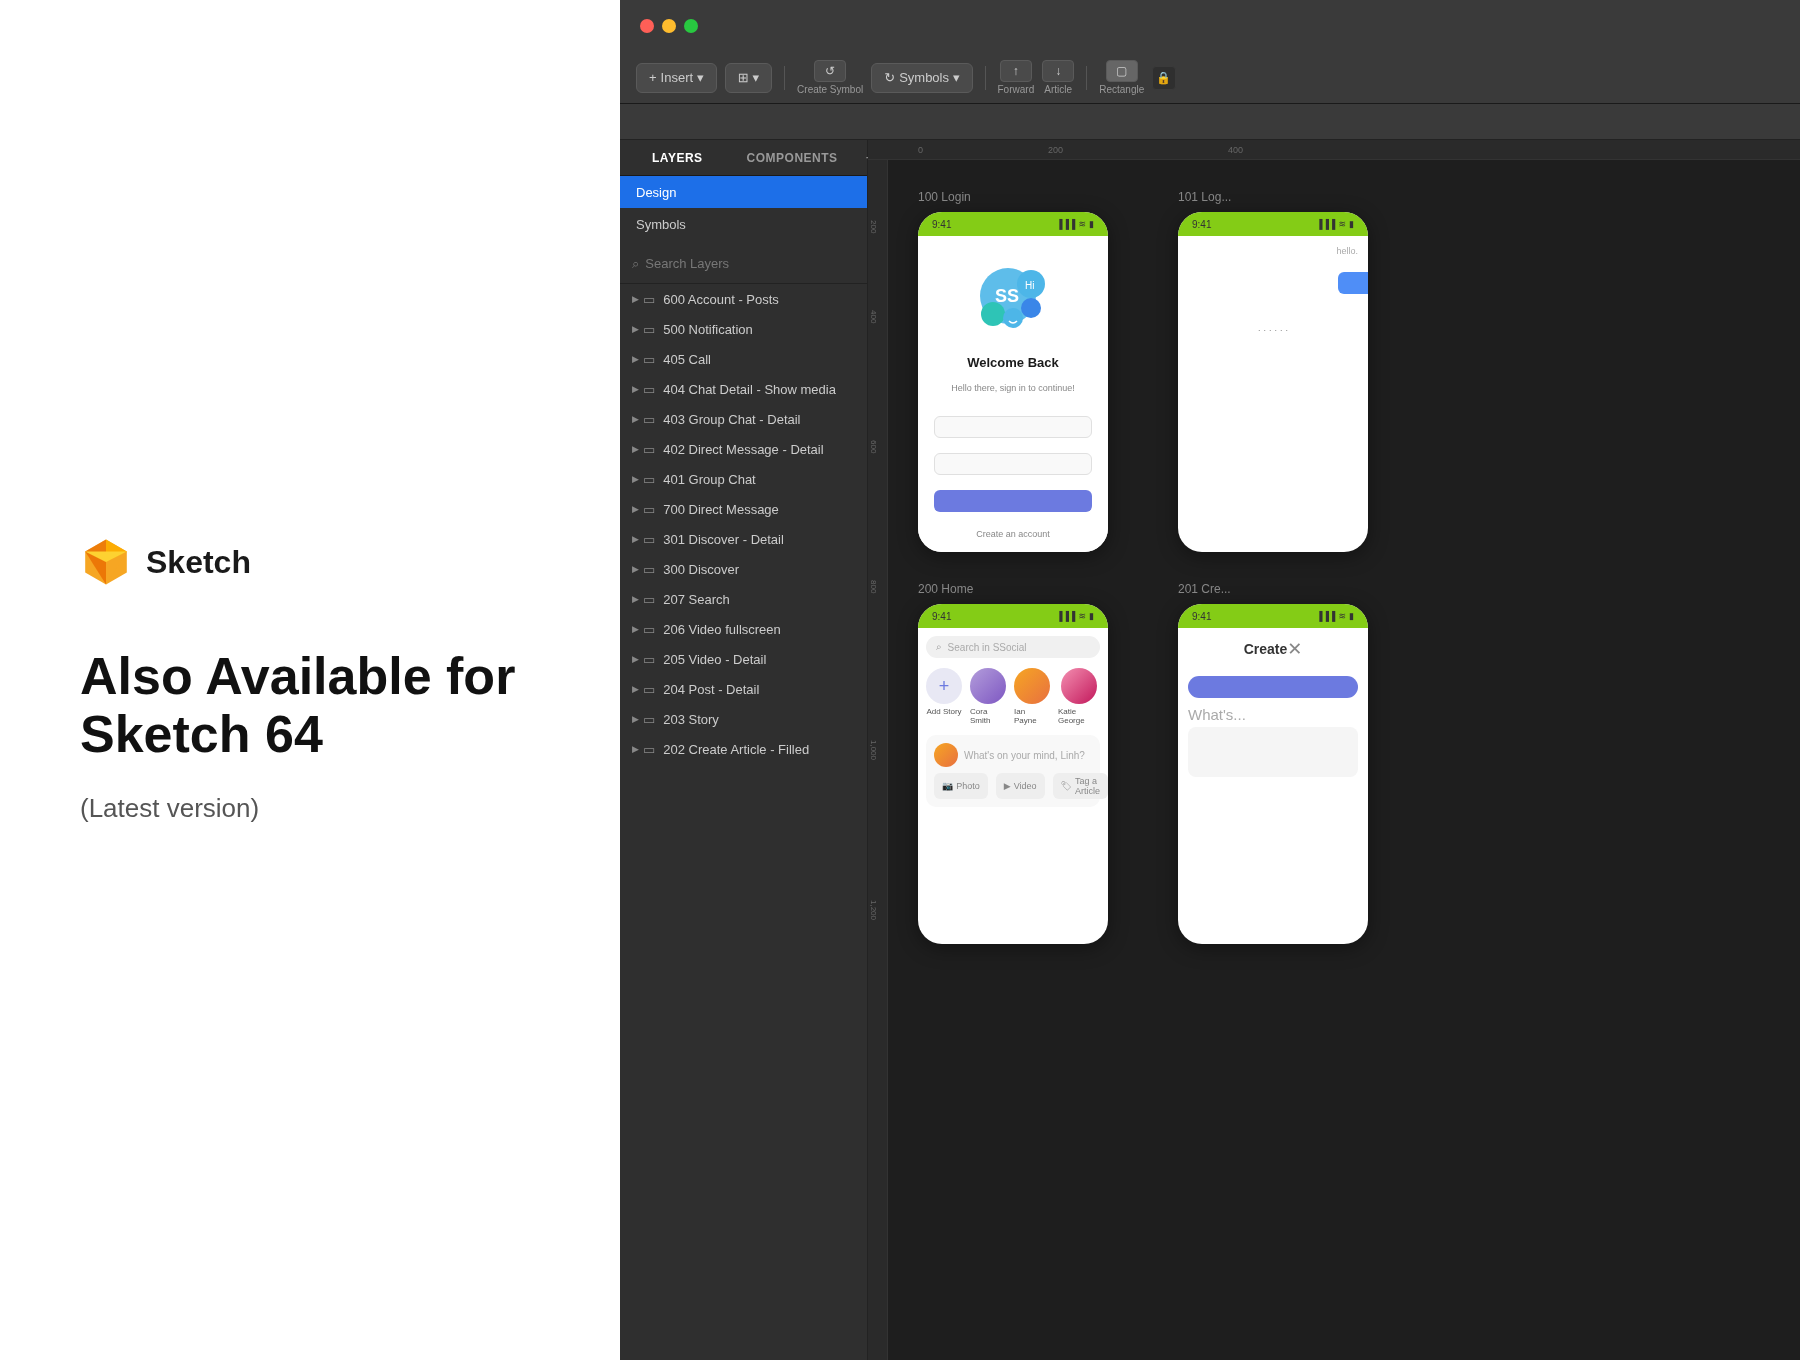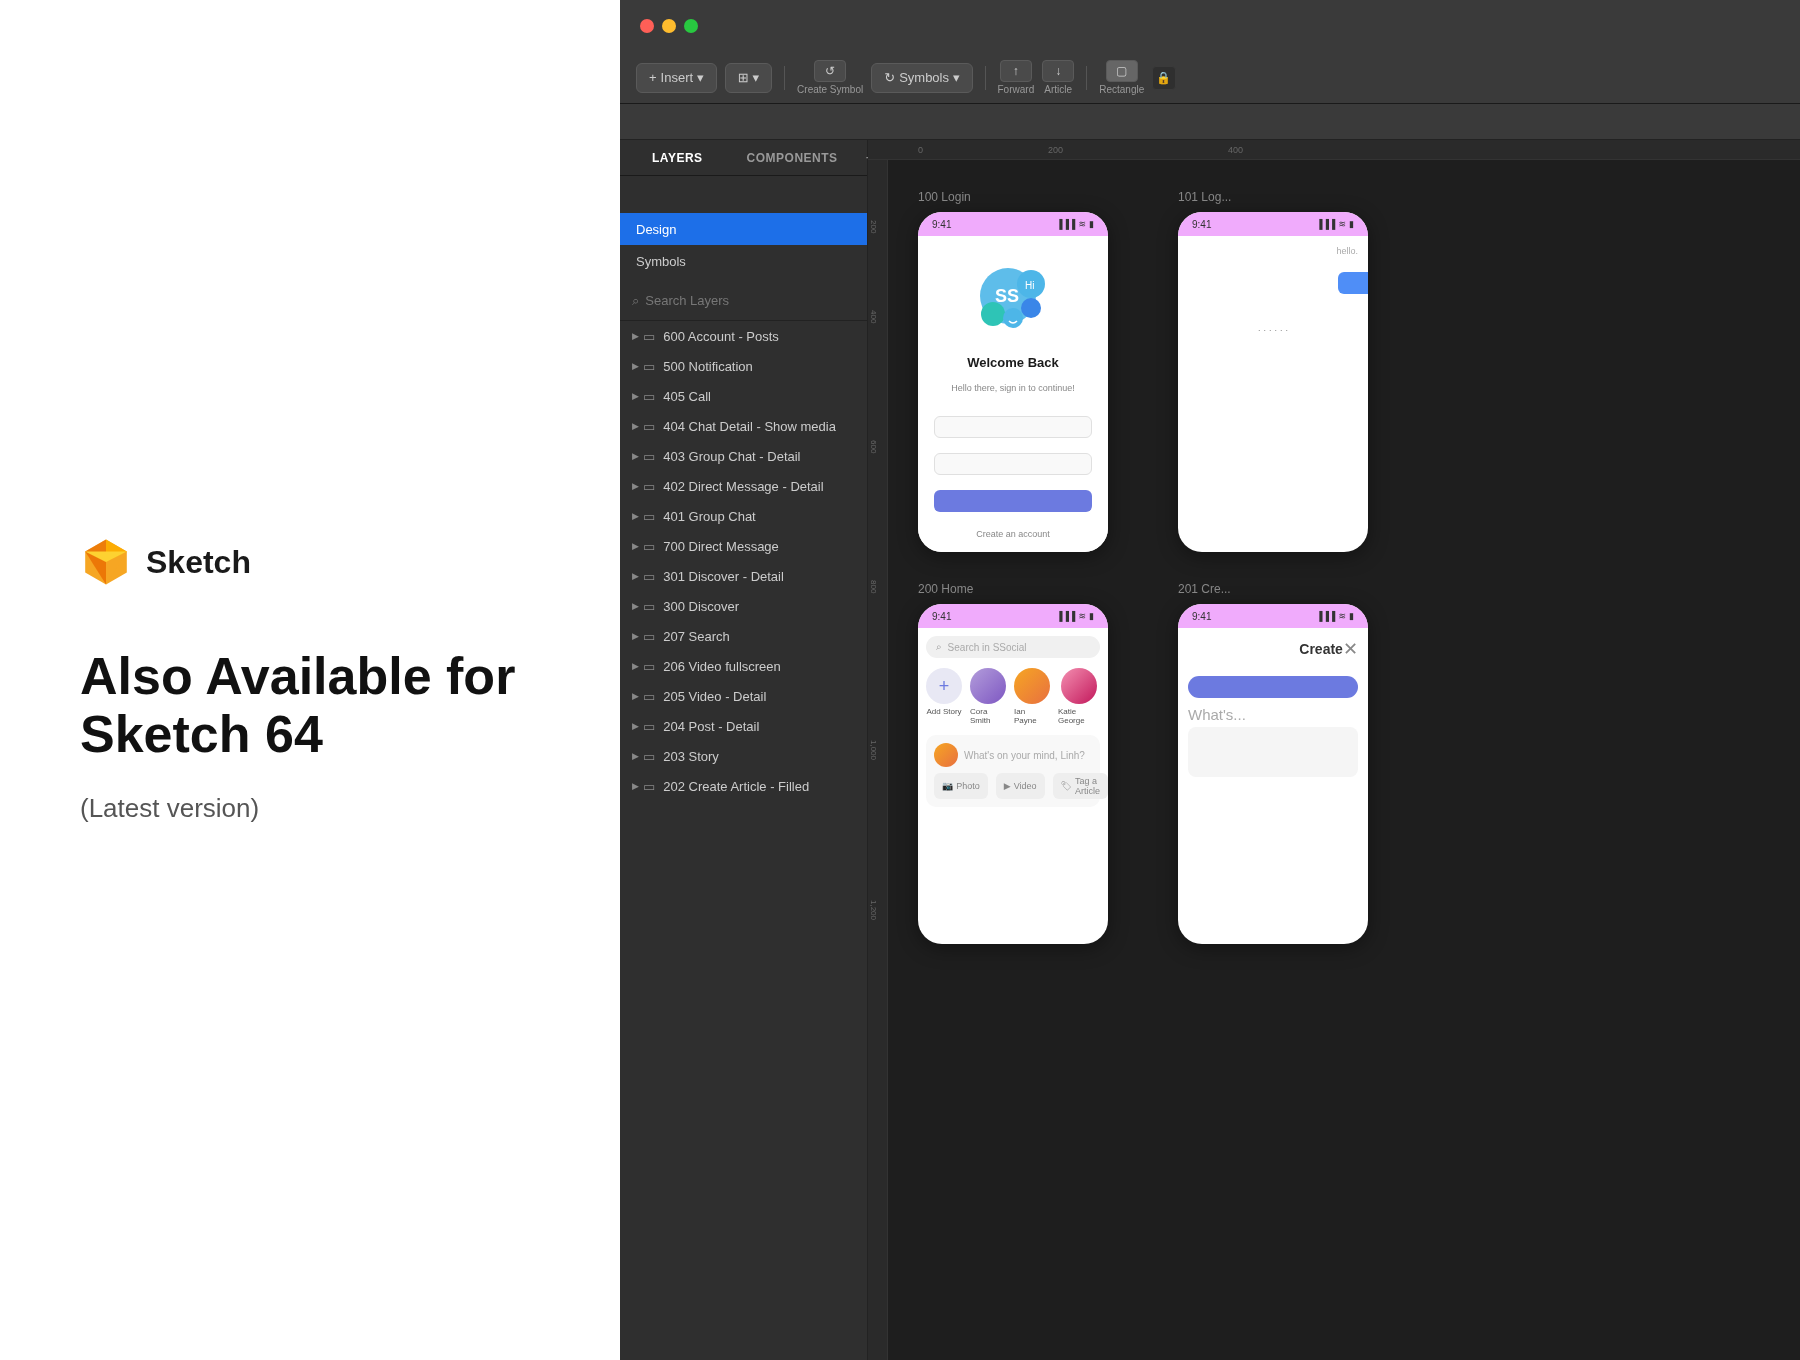--- a/index.html
+++ b/index.html
@@ -277,21 +277,20 @@
       align-items: center;
       padding: 0 16px;
       cursor: pointer;
       font-size: 13px;
       color: #cccccc;
     }
 
     .nav-item.active {
       background: #1d6fe8;
       color: #ffffff;
-      margin-top: 37px;
     }
 
     
     .canvas-area {
       flex: 1;
       background: #1e1e1e;
       position: relative;
       overflow: hidden;
     }
 
@@ -347,21 +346,21 @@
       height: 340px;
       background: #fff;
       border-radius: 24px;
       overflow: hidden;
       position: relative;
       box-shadow: 0 4px 20px rgba(0,0,0,0.4);
     }
 
     .phone-status-bar {
       height: 24px;
-      background: #f0abfc;
+      background: #84cc16;
       display: flex;
       align-items: center;
       justify-content: space-between;
       padding: 0 14px;
       font-size: 10px;
       color: #333;
     }
 
     .phone-status-right {
       display: flex;
@@ -937,21 +936,21 @@
             <div class="phone-frame">
               <div class="phone-status-bar">
                 <span>9:41</span>
                 <div class="phone-status-right">
                   <span>▐▐▐</span>
                   <span>≋</span>
                   <span>▮</span>
                 </div>
               </div>
               <div class="create-screen" style="position:relative;">
-                <div style="display:flex; justify-content:flex-end; align-items:center; margin-bottom:16px;">
+                <div style="display:flex; justify-content:center; align-items:center; margin-bottom:16px;">
                   <span style="font-size:14px; font-weight:600; color:#333;">Create</span>
                   <span style="font-size:18px; color:#888;">✕</span>
                 </div>
                 <div style="width:100%; background:#6c7ae0; border-radius:12px; height:22px; margin-bottom:8px;"></div>
                 <div style="font-size:15px; color:#aaa; margin-bottom:4px;">What's...</div>
                 <div style="width:100%; background:#f5f5f5; border-radius:8px; height:50px;"></div>
               </div>
             </div>
           </div>
 

